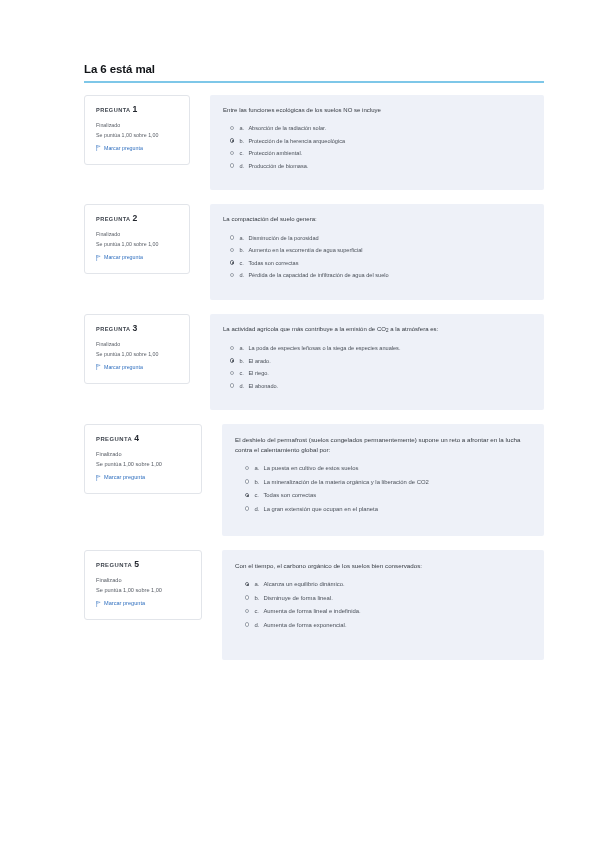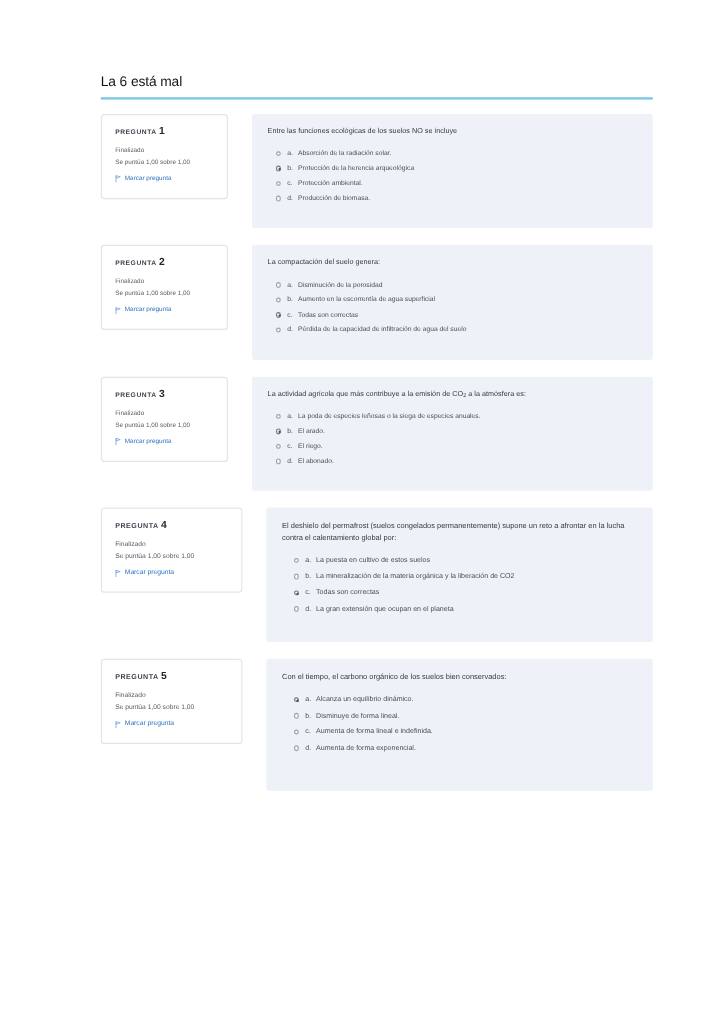--- a/index.html
+++ b/index.html
@@ -17,21 +17,21 @@
   }
   .page {
     position: relative;
     width: 599px;
     height: 848px;
     box-sizing: border-box;
     padding: 62px 55px 0 84px;
   }
   .doc-title {
     font-size: 11.5px;
-    font-weight: normal;
+    font-weight: bold;
     color: #111418;
     letter-spacing: -0.1px;
     margin: 0 0 5px 0;
     line-height: 14px;
   }
   .title-rule {
     height: 1.6px;
     background: #7ec7e8;
     width: 100%;
     margin: 0 0 12px 0;

